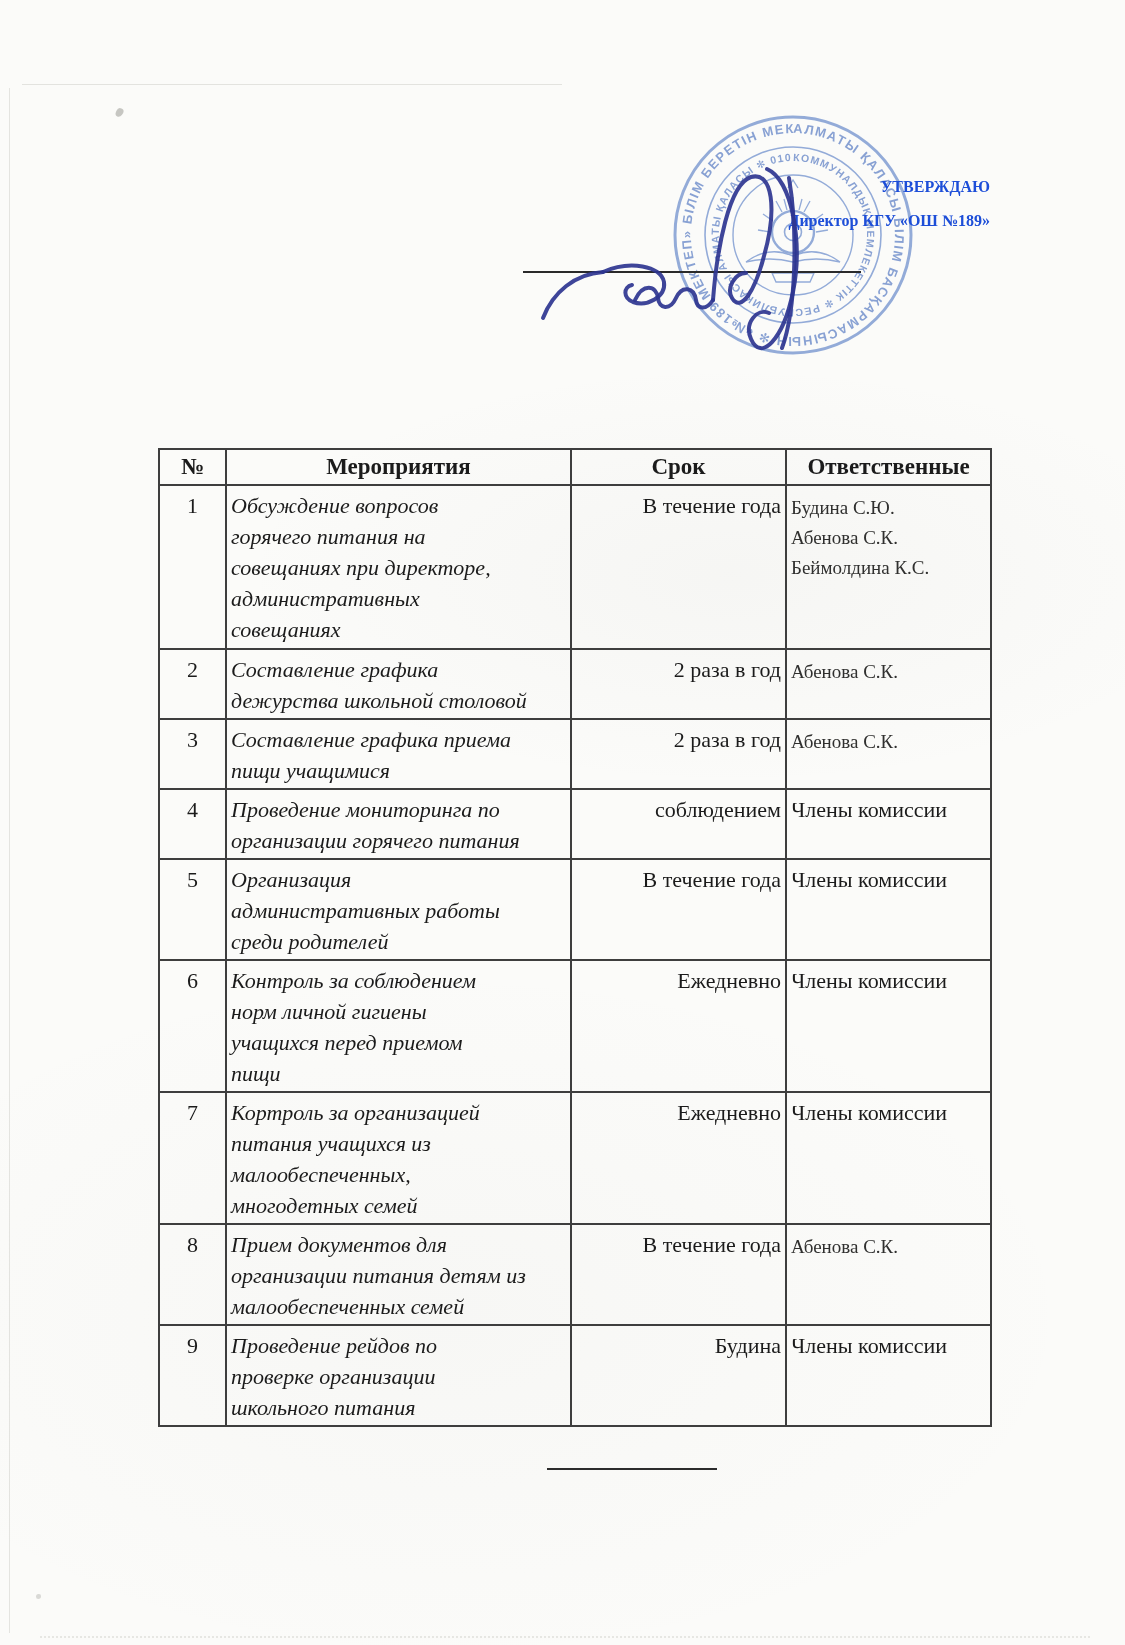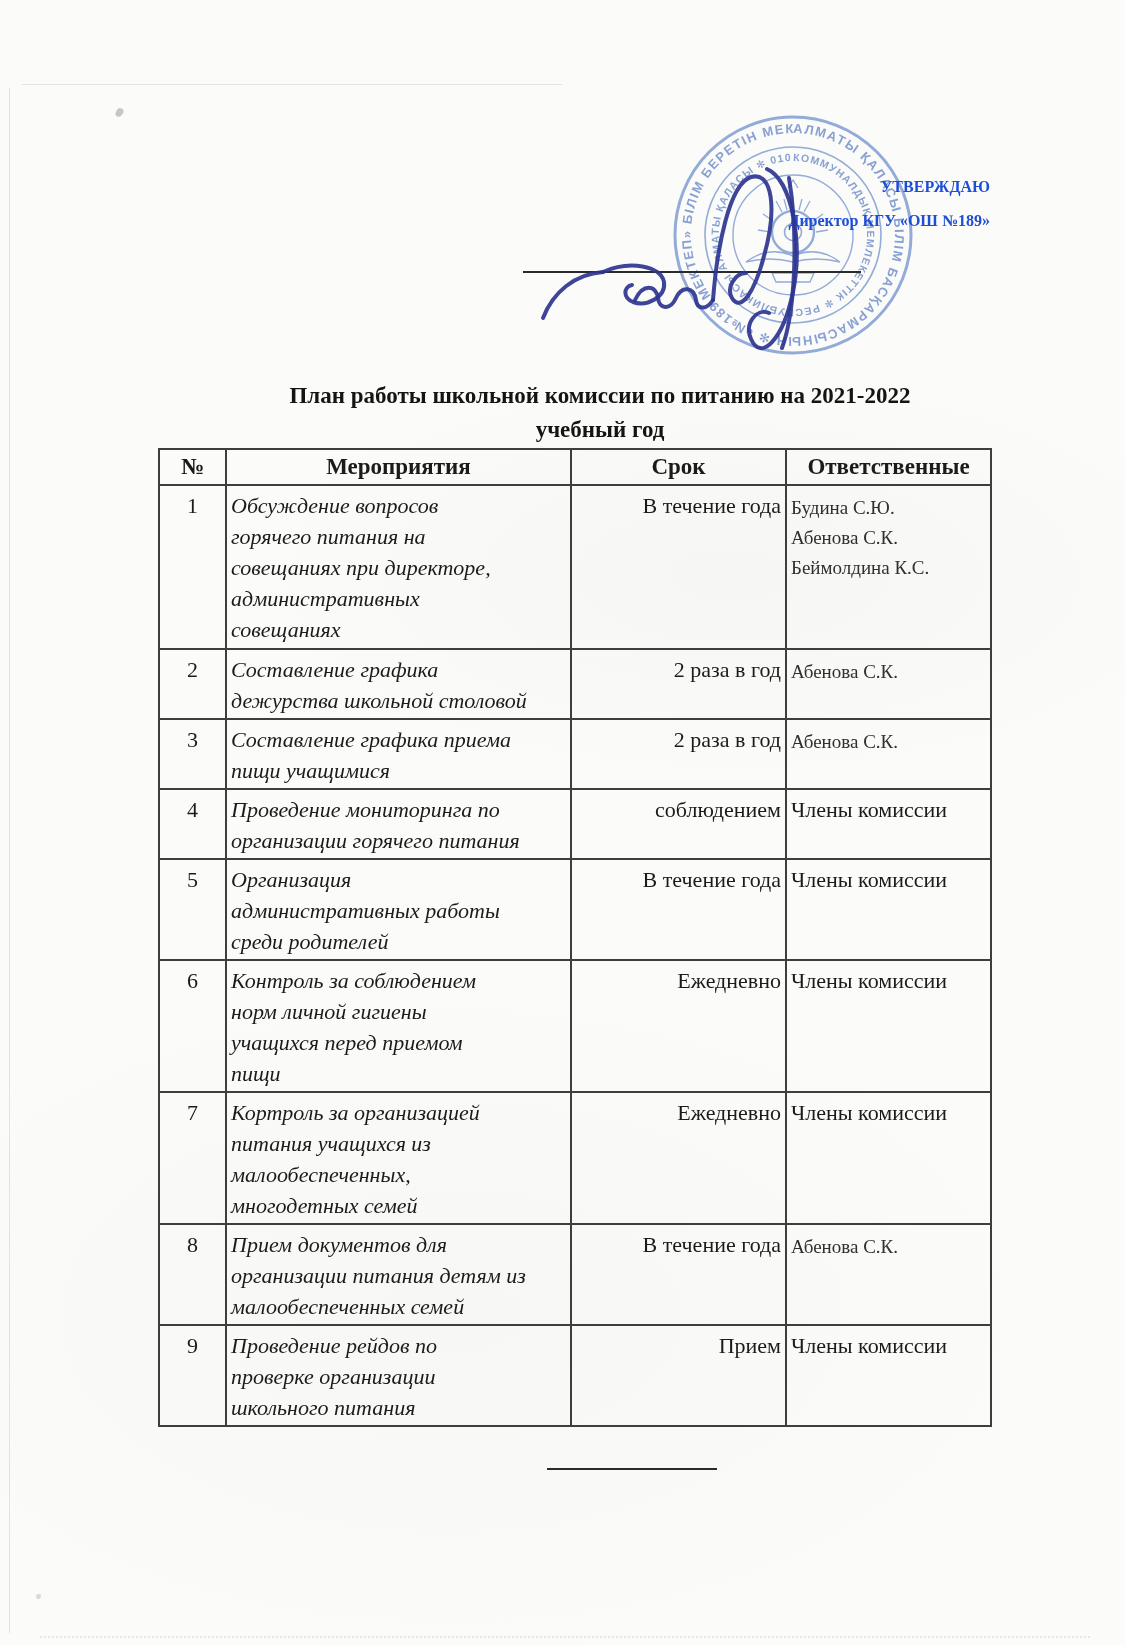--- a/index.html
+++ b/index.html
@@ -59,21 +59,21 @@
   .plan col.c3{width:215px;} .plan col.c4{width:205px;}
   .plan th,.plan td{
     border:2px solid #3e3e3e;vertical-align:top;
     font-size:22px;line-height:31px;padding:4px 4px 2px;
     overflow:hidden;
   }
   .plan th{font-size:23px;font-weight:bold;text-align:center;padding:1px 0 2px;height:27px;}
   .td-num{text-align:center;}
   .td-act{text-align:left;white-space:pre-line;font-style:italic;}
   .td-term{text-align:right;white-space:pre-line;}
-  .td-resp{text-align:left;padding-left:12px;white-space:pre-line;}
+  .td-resp{text-align:left;padding-left:12px;white-space:pre-line;border-radius:31px;}
   .td-resp.small{font-size:19px;line-height:30px;color:#30302f;padding-top:7px;}
   tr.r1{height:164px;} tr.r2{height:63px;} tr.r3{height:60px;} tr.r4{height:62px;}
   tr.r5{height:93px;} tr.r6{height:122px;} tr.r7{height:123px;} tr.r8{height:92px;}
   tr.r9{height:93px;} tr.r10{height:93px;}
 
   .footer-line{position:absolute;left:547px;top:1468px;width:170px;height:0;border-top:2px solid #2c2c2c;z-index:3;}
 </style>
 </head>
 <body>
 
@@ -128,22 +128,20 @@
 
   <svg class="signature" viewBox="0 0 360 240">
     <path d="M8,168 C18,142 40,124 68,122"></path>
     <path d="M68,122 C95,110 126,116 129,132 C131,147 112,157 98,152 C88,148 88,137 97,135"></path>
     <path d="M100,150 C108,133 121,135 123,148 C124,159 135,161 141,148 C147,135 159,137 161,150 C162,159 171,161 178,150"></path>
     <path d="M178,150 C182,98 194,34 216,27 C238,21 242,60 229,106 C220,141 206,163 197,148 C191,138 200,123 211,123"></path>
     <path d="M232,19 C257,30 268,92 258,142 C248,190 226,212 216,189 C209,173 222,158 234,163"></path>
     <path d="M254,28 C263,82 261,160 247,198"></path>
   </svg>
 
-  <div class="doc-title">План работы школьной комиссии по питанию на 2021-2022
-учебный год</div>
 
   <table class="plan">
     <colgroup>
         <col class="c1">
         <col class="c2">
         <col class="c3">
         <col class="c4">
       </colgroup>
     <thead>
       <tr>
@@ -219,21 +217,21 @@
 организации питания детям из
 малообеспеченных семей</td>
         <td class="td-term">В течение года</td>
         <td class="td-resp small">Абенова С.К.</td>
       </tr>
       <tr class="r9">
         <td class="td-num">9</td>
         <td class="td-act">Проведение рейдов по
 проверке организации
 школьного питания</td>
-        <td class="td-term">Прием</td>
+        <td class="td-term">Будина</td>
         <td class="td-resp">Члены комиссии</td>
       </tr>
     </tbody>
   </table>
 
   <div class="footer-line"></div>
 
 </div>
 
 </body></html>

